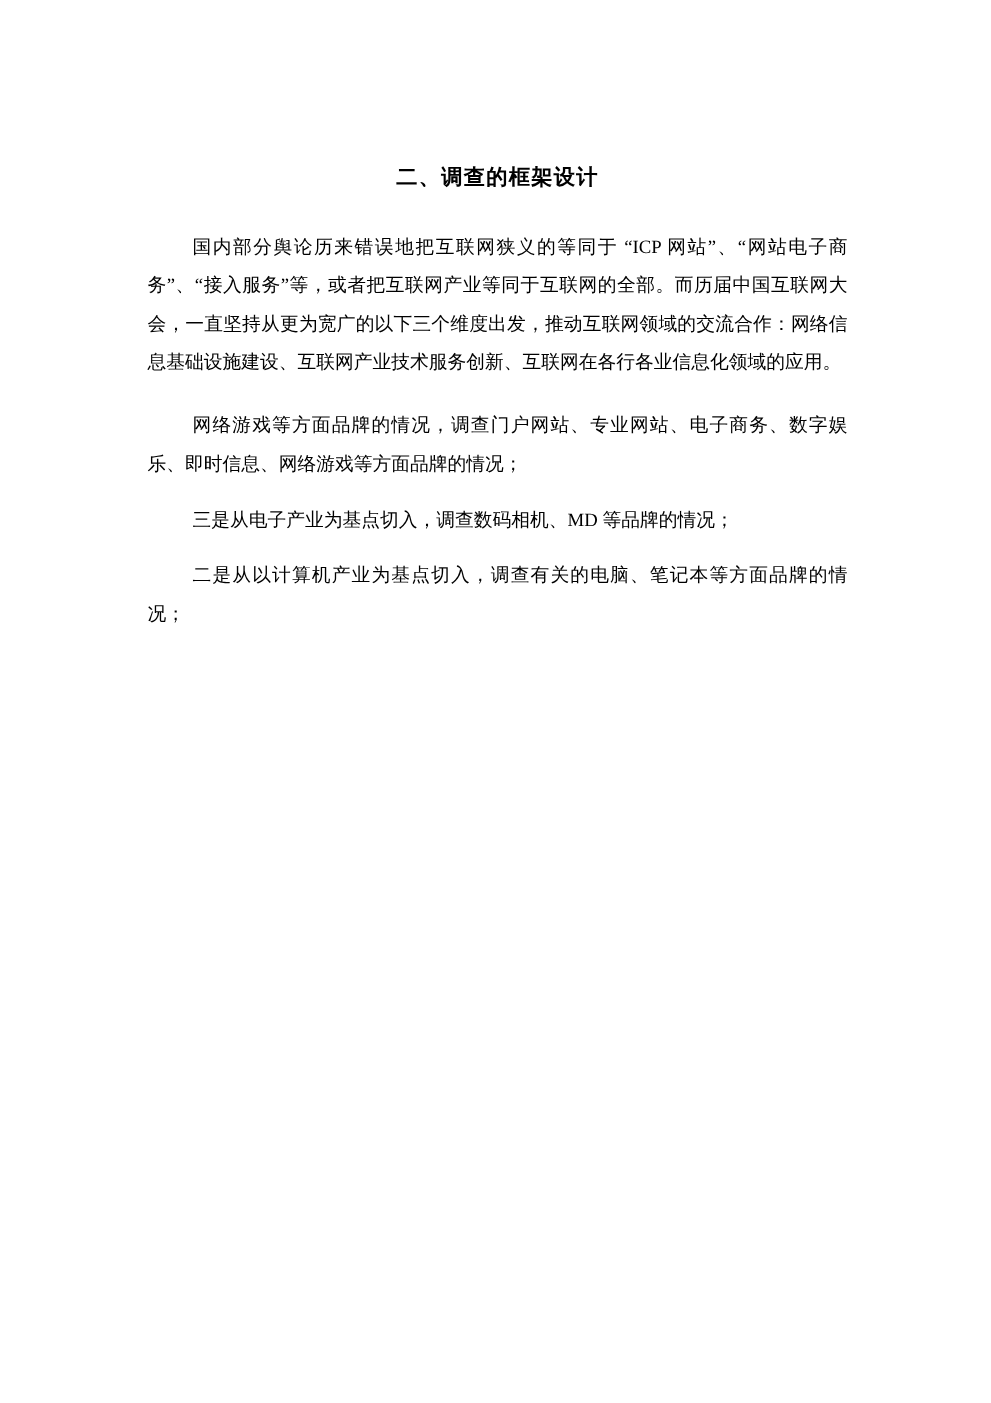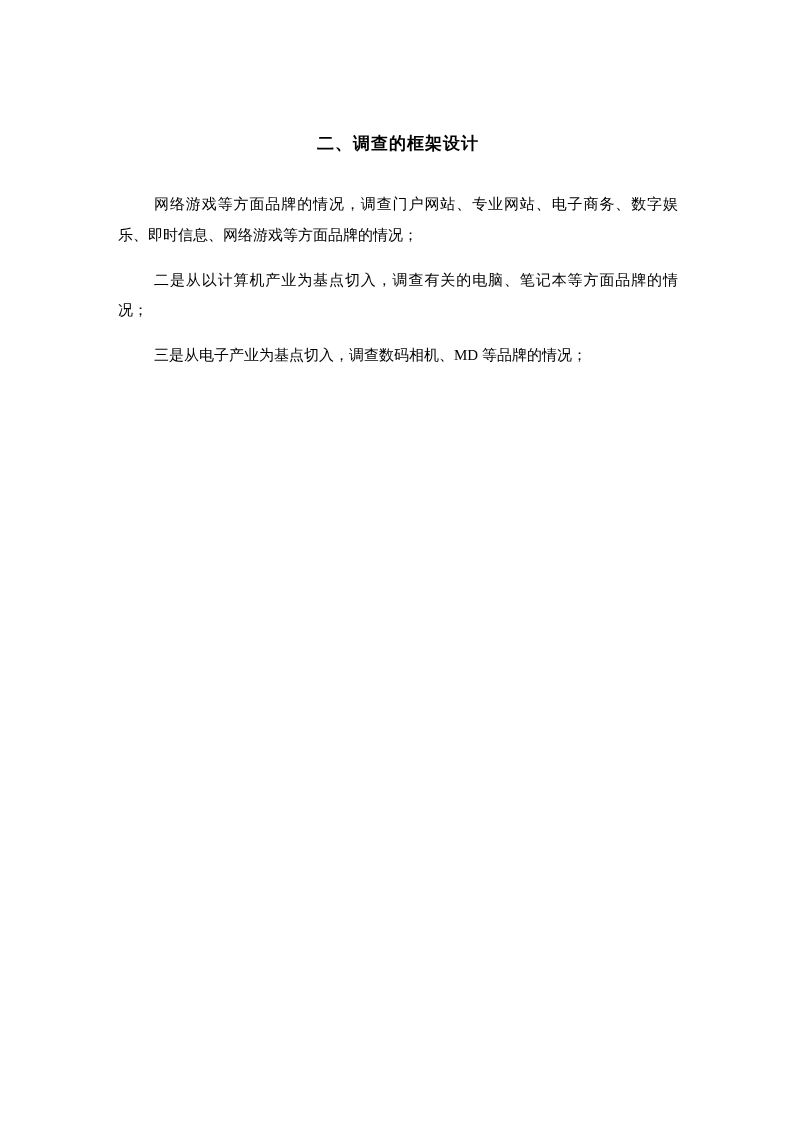--- a/index.html
+++ b/index.html
@@ -21,21 +21,21 @@
     box-sizing: border-box;
     padding: 0;
   }
   .content {
     position: absolute;
     left: 118px;
     top: 130px;
     width: 560px;
   }
   .doc-title {
-    font-family: Liberation Sans, sans-serif;
+    font-family: Liberation Mono, monospace;
     font-weight: bold;
     font-size: 17px;
     text-align: center;
     letter-spacing: 1px;
     margin: 0 0 26px 0;
     line-height: 1.6;
   }
   p.para {
     margin: 0 0 14px 0;
     font-size: 15px;
@@ -47,25 +47,26 @@
   .spacer-sm { height: 6px; }
 </style>
 </head>
 <body>
 
 <div class="page">
   <div class="content">
 
     <h1 class="doc-title">二、调查的框架设计</h1>
 
+    <p class="para">国内部分舆论历来错误地把互联网狭义的等同于 “ICP 网站”、“网站电子商务”、“接入服务”等，或者把互联网产业等同于互联网的全部。而历届中国互联网大会，一直坚持从更为宽广的以下三个维度出发，推动互联网领域的交流合作：网络信息基础设施建设、互联网产业技术服务创新、互联网在各行各业信息化领域的应用。</p>
 
     <div class="spacer-sm"></div>
 
 
     <p class="para">网络游戏等方面品牌的情况，调查门户网站、专业网站、电子商务、数字娱乐、即时信息、网络游戏等方面品牌的情况；</p>
 
+    <p class="para">三是从电子产业为基点切入，调查数码相机、MD 等品牌的情况；</p>
+
     <p class="para">二是从以计算机产业为基点切入，调查有关的电脑、笔记本等方面品牌的情况；</p>
-
-    <p class="para">三是从电子产业为基点切入，调查数码相机、MD 等品牌的情况；</p>
 
 
   </div>
 </div>
 
 </body></html>

